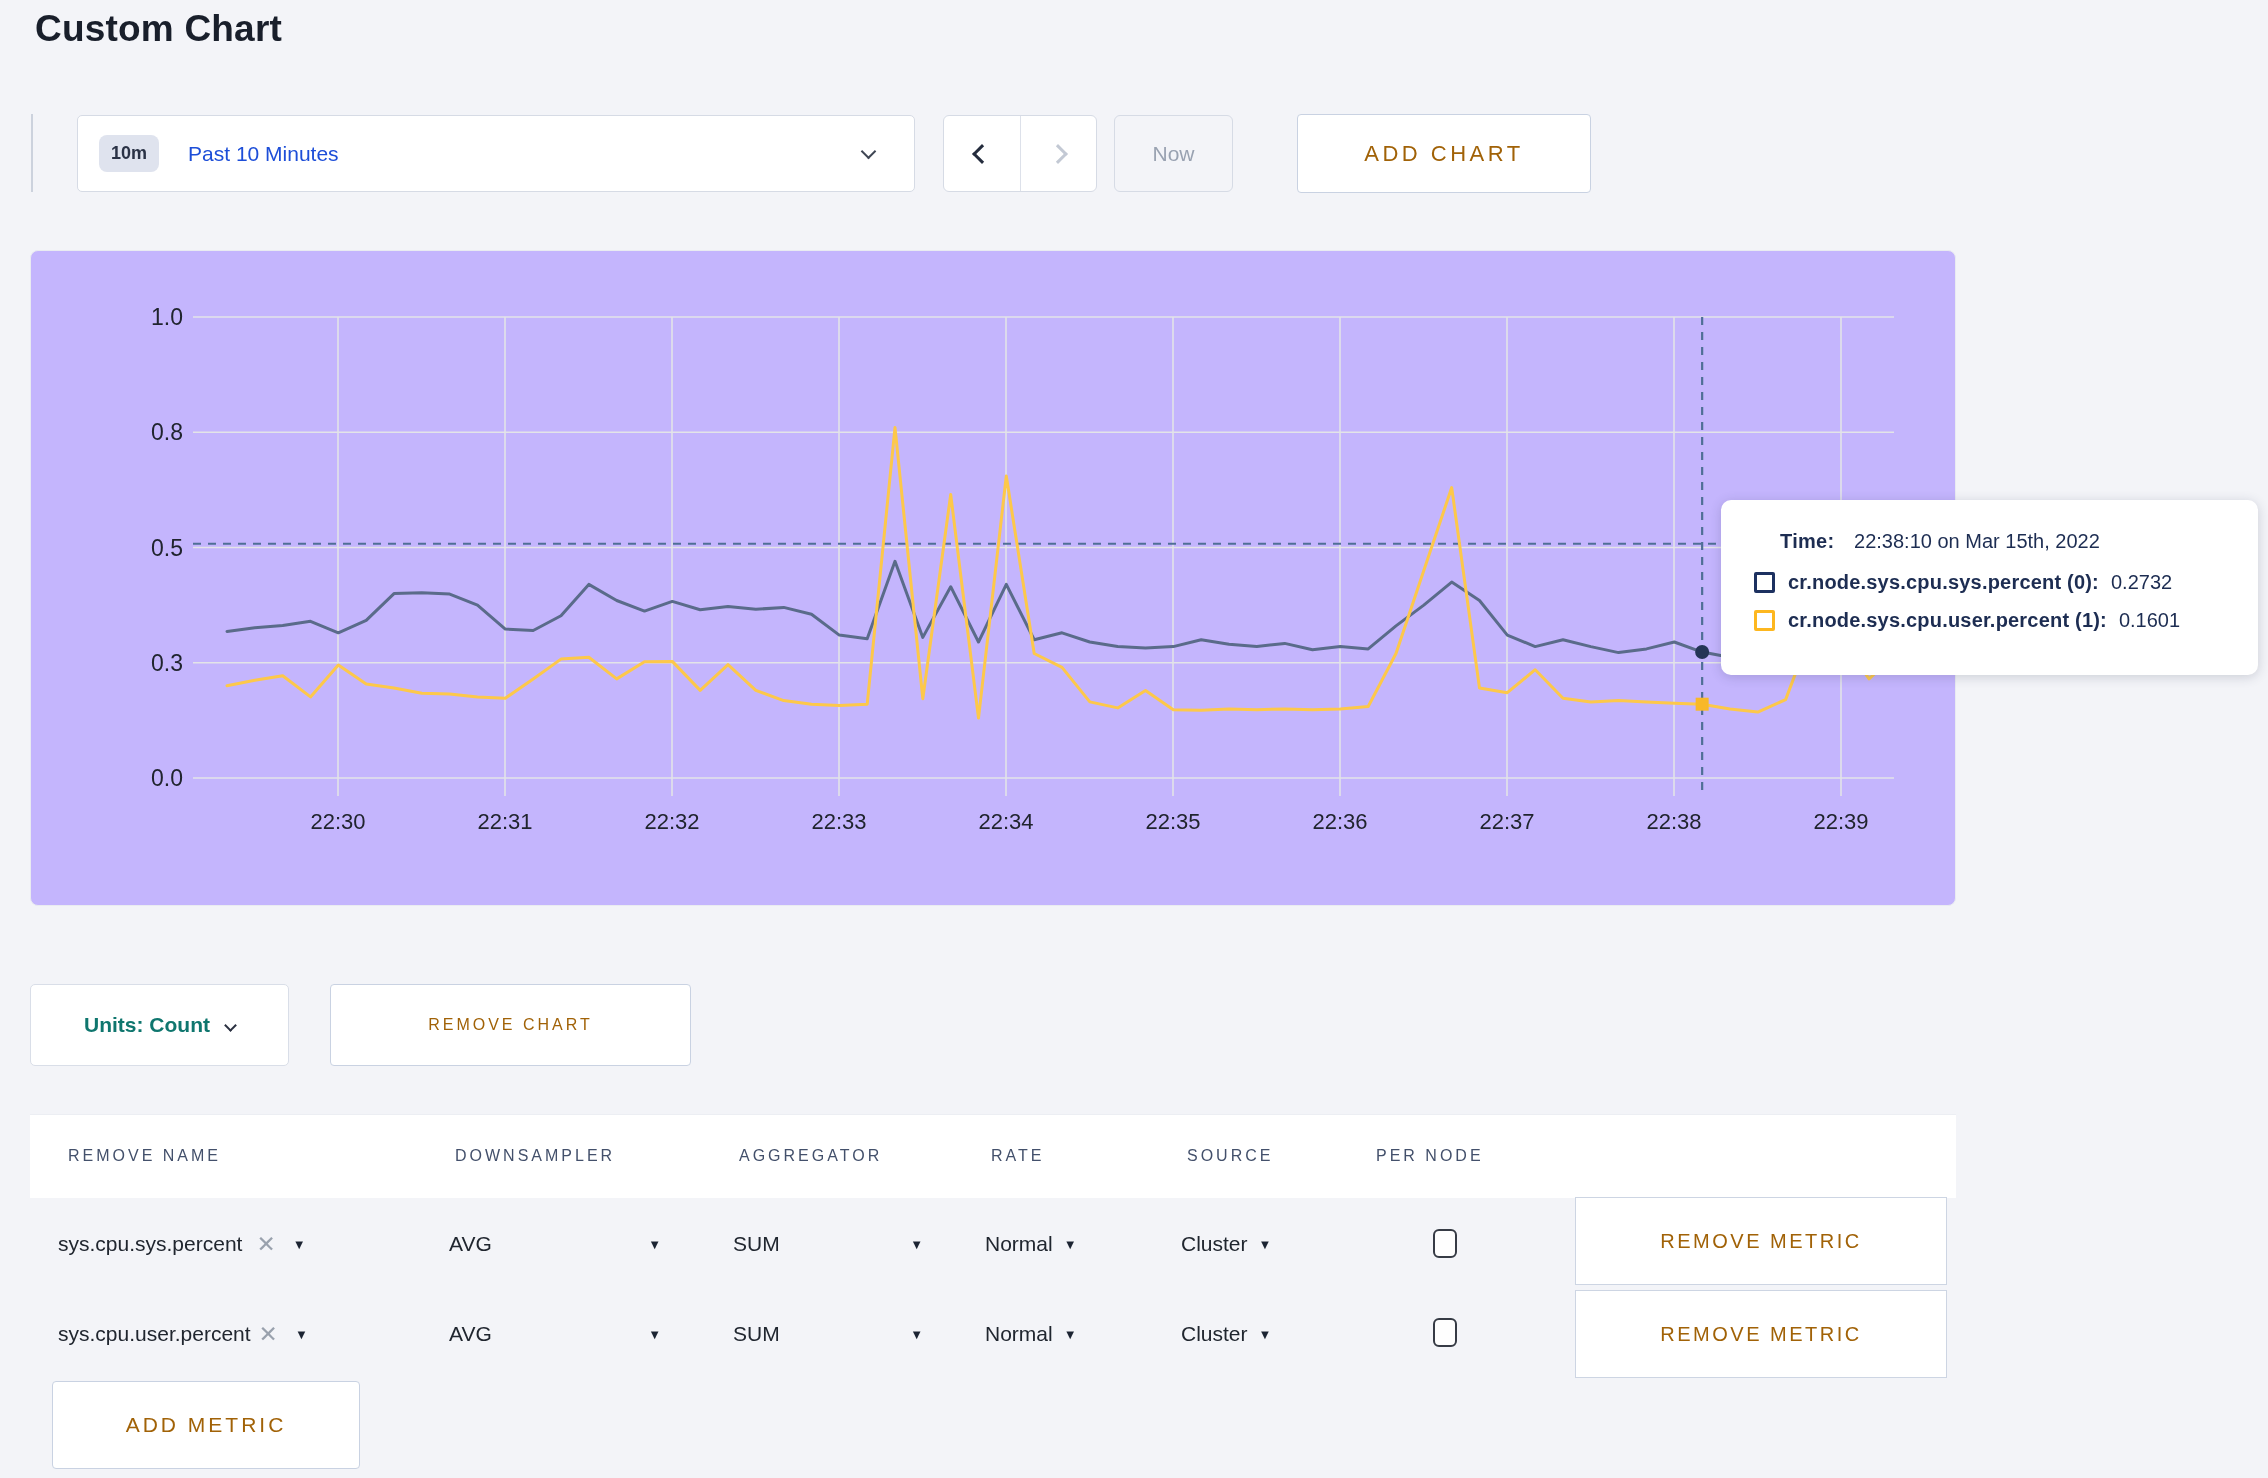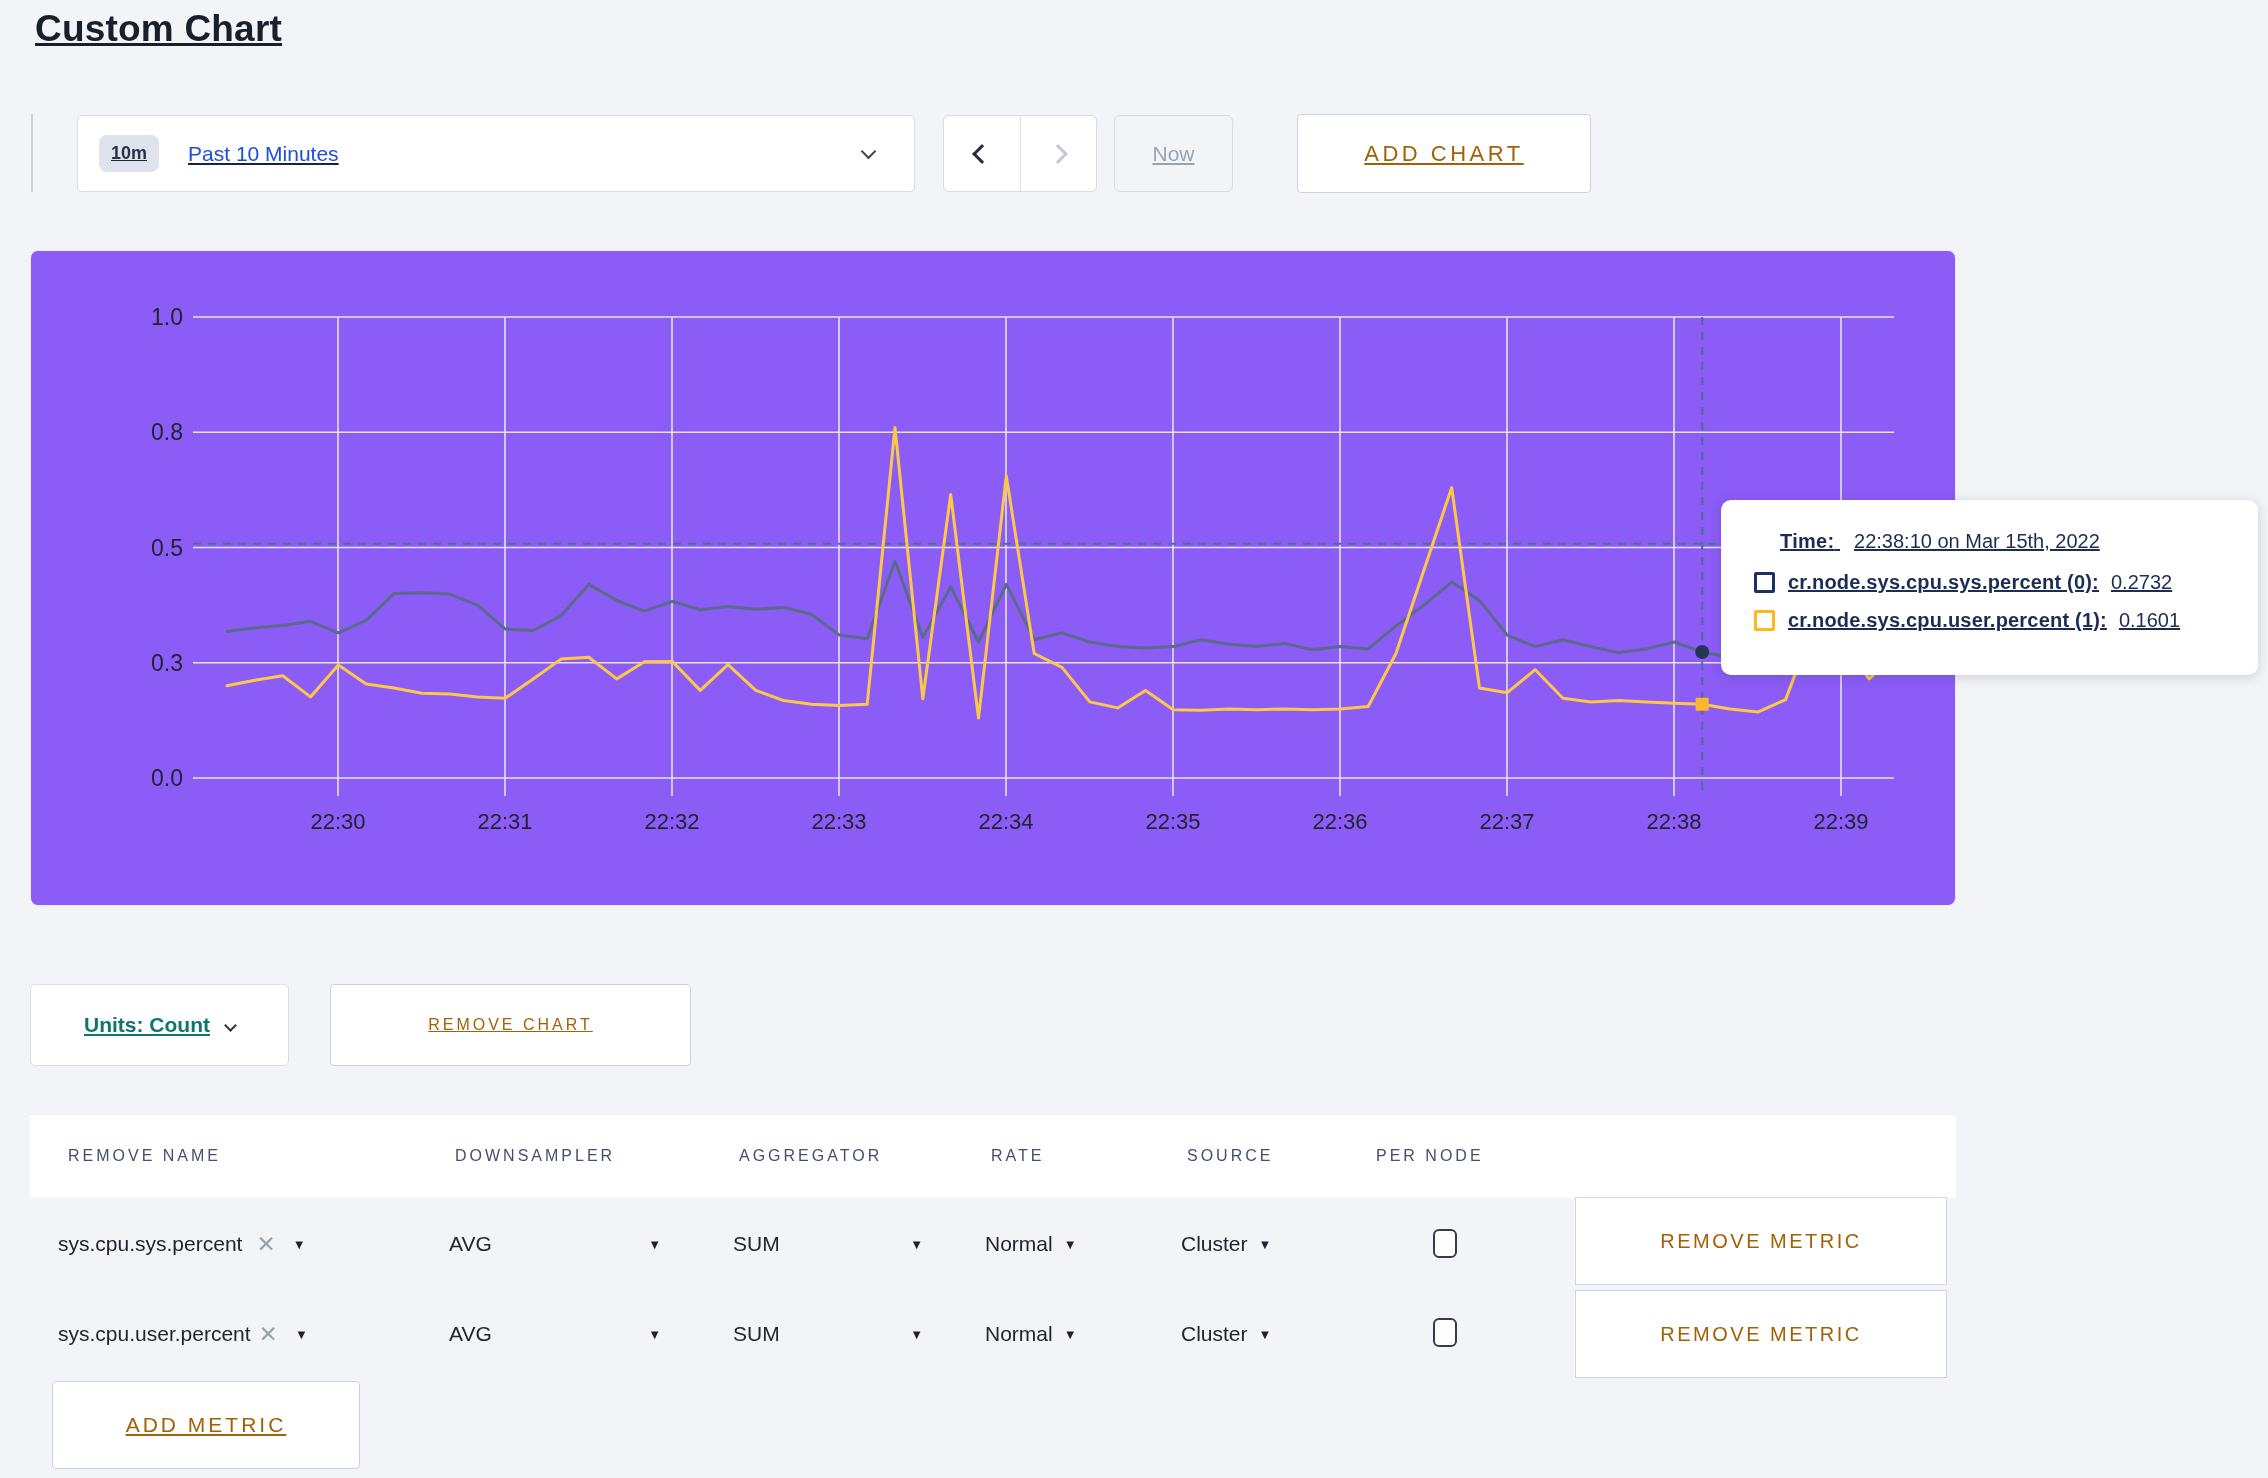--- a/index.html
+++ b/index.html
@@ -3,21 +3,21 @@
 <meta charset="utf-8">
 <style>
   * { margin:0; padding:0; box-sizing:border-box; }
   html,body { width:2268px; height:1478px; }
   body {
     position:relative; overflow:hidden;
     background:#f3f4f8;
     font-family:"Liberation Sans", sans-serif;
     color:#1c2433;
   }
-  .abs { position:absolute;text-decoration:underline; }
+  .abs { position:absolute; }
 
   
   .page-title { left:35px; top:8px; font-size:37px; font-weight:600; color:#191f2b; letter-spacing:.2px; }
 
   
   .left-rule { left:31px; top:114px; width:2px; height:78px; background:#ccd2dd; }
   .time-select {
     left:77px; top:115px; width:838px; height:77px;
     background:#fff; border:1px solid #d6dbe5; border-radius:5px;
     display:flex; align-items:center; cursor:pointer;
@@ -53,21 +53,21 @@
   .blue-btn {
     background:#fff; border:1px solid #c9d2e2; border-radius:4px;
     display:flex; align-items:center; justify-content:center;
     color:#a16207; font-weight:500; cursor:pointer;
   }
   .add-chart-btn { left:1297px; top:114px; width:294px; height:79px; font-size:22px; letter-spacing:3.5px; }
 
   
   .chart-card {
     left:30px; top:250px; width:1926px; height:656px;
-    background:#8b5cf6; border:1px solid #e9ebf1; border-radius:8px;
+    background:#c4b5fd; border:1px solid #e9ebf1; border-radius:8px;
   }
   .chart-card svg { display:block; }
 
   
   .chart-tooltip {
     left:1721px; top:500px; width:537px; height:175px;
     background:#fff; border-radius:10px;
     box-shadow:0 2px 12px rgba(40,52,80,.20);
     padding:30px 0 0 33px; z-index:6;
     font-size:20px; color:#1d2d52;

